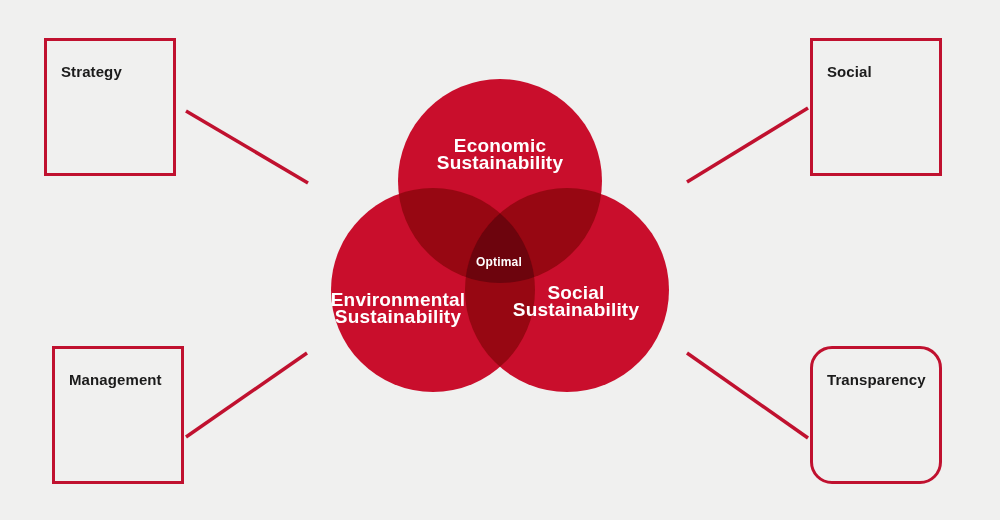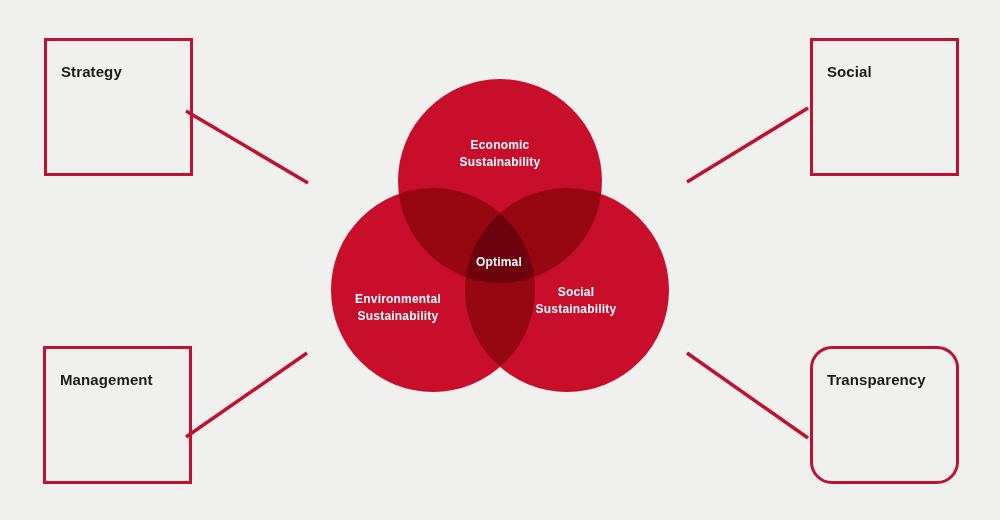--- a/index.html
+++ b/index.html
@@ -24,43 +24,43 @@
   }
   .stage svg{position:absolute;left:0;top:0;}
 
   .venn-line{stroke:var(--color-accent);stroke-width:3.5;}
   .circle-base{fill:var(--color-circle);}
   .circle-pair{fill:var(--color-overlap_two);}
   .circle-triple{fill:var(--color-overlap_three);}
 
   .corner-box{
     position:absolute;
-    width:149px;height:138px;
+    width:132px;height:138px;
     border:3px solid var(--color-accent);
     background:transparent;
   }
   .corner-box .box-label{
     display:block;
     padding:22px 10px 0 14px;
     font-size:15px;
     font-weight:bold;
     color:var(--color-box_label);
     letter-spacing:0.1px;
   }
   .box-strategy{left:44px;top:38px;}
   .box-culture{left:810px;top:38px;}
-  .box-management{left:43px;top:346px;}
+  .box-management{left:52px;top:346px;}
   .box-transparency{left:810px;top:346px;border-radius:22px;}
 
   .circle-label{
     position:absolute;
     transform:translate(-50%,-50%);
     text-align:center;
     color:var(--color-circle_label);
-    font-size:12px;
+    font-size:19px;
     font-weight:bold;
     line-height:17px;
     white-space:pre-line;
     letter-spacing:0.2px;
   }
   .label-economic{left:500px;top:154px;}
   .label-environmental{left:398px;top:296px;margin-top:12px;}
   .label-social{left:576px;top:301px;}
   .label-optimal{left:499px;top:262px;font-size:12px;}
 </style>

